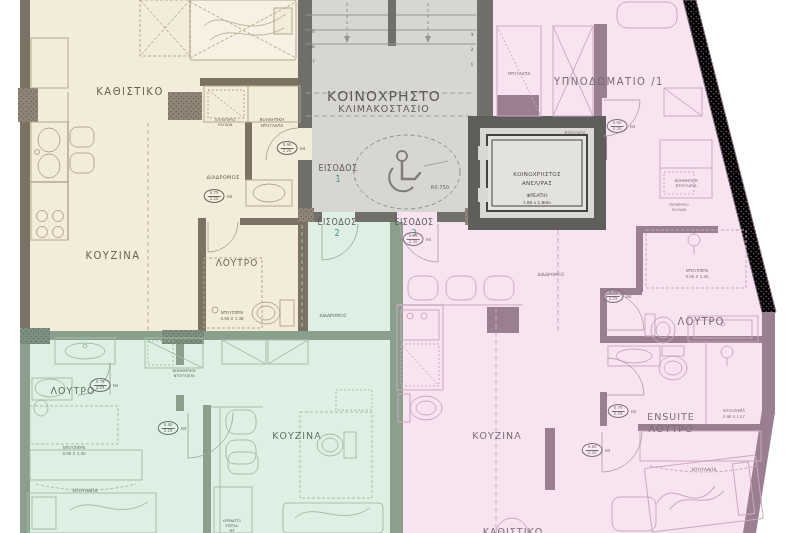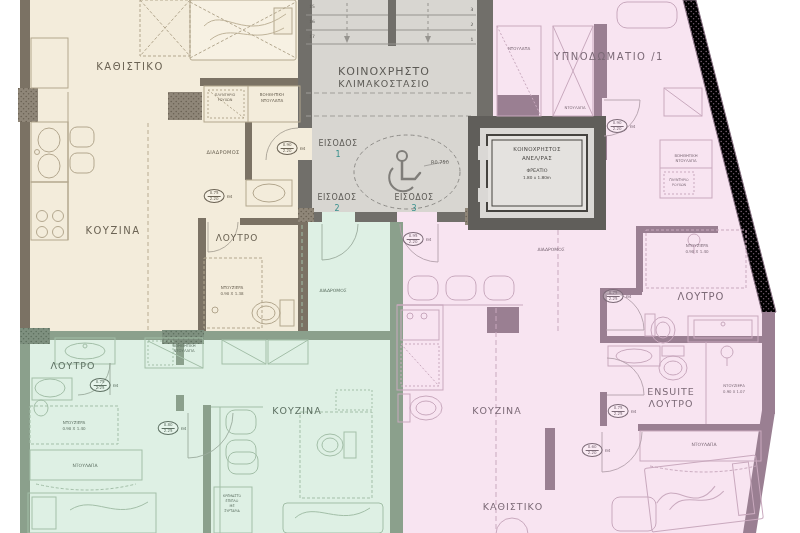--- a/index.html
+++ b/index.html
@@ -1,19 +1,19 @@
 <!DOCTYPE html>
 <html><head>
 <meta charset="utf-8">
 <style>
   html,body{margin:0;padding:0;background:#ffffff;}
   .plan{position:relative;width:800px;height:533px;background:#ffffff;overflow:hidden;
         font-family:"DejaVu Sans",sans-serif;}
   .plan svg{position:absolute;left:0;top:0;}
-  .lbl{position:absolute;transform:translate(-50%,-50%);white-space:nowrap;line-height:1;}
+  .lbl{position:absolute;transform:translate(-50%,-50%);white-space:nowrap;line-height:1;margin-top:25px;}
   .dm{position:absolute;transform:translate(-50%,-50%);display:flex;align-items:center;gap:2px;}
   .dm-oval{width:21px;height:14px;border:1px solid currentColor;border-radius:50%;
            display:flex;flex-direction:column;align-items:center;justify-content:center;
            font-size:4px;line-height:1.15;background:rgba(255,255,255,0.25);box-sizing:border-box;}
   .dm-oval .w{border-bottom:0.5px solid currentColor;padding:0 2px;}
   .dm-tag{font-size:4px;}
 </style>
 </head>
 <body>
 
@@ -281,21 +281,21 @@
 <div class="lbl" style="left:113px;top:231px;font-size:10px;letter-spacing:1.5px;color:#6b6354">ΚΟΥΖΙΝΑ</div>
 <div class="lbl" style="left:237px;top:238px;font-size:9px;letter-spacing:1px;color:#6b6354">ΛΟΥΤΡΟ</div>
 <div class="lbl" style="left:223px;top:152px;font-size:5px;letter-spacing:0.3px;color:#6b6354">ΔΙΑΔΡΟΜΟΣ</div>
 <div class="lbl" style="left:272px;top:95px;font-size:4px;color:#6b6354">ΒΟΗΘΗΤΙΚΗ</div>
 <div class="lbl" style="left:272px;top:101px;font-size:4px;color:#6b6354">ΝΤΟΥΛΑΠΑ</div>
 <div class="lbl" style="left:225px;top:96px;font-size:3.5px;color:#6b6354">ΠΛΥΝΤΗΡΙΟ</div>
 <div class="lbl" style="left:225px;top:101px;font-size:3.5px;color:#6b6354">ΡΟΥΧΩΝ</div>
 <div class="lbl" style="left:232px;top:288px;font-size:4px;color:#6b6354">ΝΤΟΥΖΙΕΡΑ</div>
 <div class="lbl" style="left:232px;top:294px;font-size:4px;color:#6b6354">0.90 Χ 1.38</div>
 
-<div class="lbl" style="left:384px;top:71px;font-size:11px;letter-spacing:1px;color:#5d5b56">ΚΟΙΝΟΧΡΗΣΤΟ</div>
+<div class="lbl" style="left:384px;top:71px;font-size:14px;letter-spacing:1px;color:#5d5b56">ΚΟΙΝΟΧΡΗΣΤΟ</div>
 <div class="lbl" style="left:384px;top:84px;font-size:9.5px;letter-spacing:1px;color:#5d5b56">ΚΛΙΜΑΚΟΣΤΑΣΙΟ</div>
 <div class="lbl" style="left:338px;top:144px;font-size:8px;letter-spacing:0.5px;color:#5d5b56">ΕΙΣΟΔΟΣ</div>
 <div class="lbl" style="left:338px;top:155px;font-size:8px;color:#37908d">1</div>
 <div class="lbl" style="left:337px;top:198px;font-size:8px;letter-spacing:0.5px;color:#5d5b56">ΕΙΣΟΔΟΣ</div>
 <div class="lbl" style="left:337px;top:209px;font-size:8px;color:#37908d">2</div>
 <div class="lbl" style="left:414px;top:198px;font-size:8px;letter-spacing:0.5px;color:#5d5b56">ΕΙΣΟΔΟΣ</div>
 <div class="lbl" style="left:414px;top:209px;font-size:8px;color:#37908d">3</div>
 <div class="lbl" style="left:440px;top:162px;font-size:5px;color:#5d5b56">R0.750</div>
 <div class="lbl" style="left:312px;top:7px;font-size:4.5px;color:#5d5b56">15</div>
 <div class="lbl" style="left:312px;top:22px;font-size:4.5px;color:#5d5b56">16</div>

